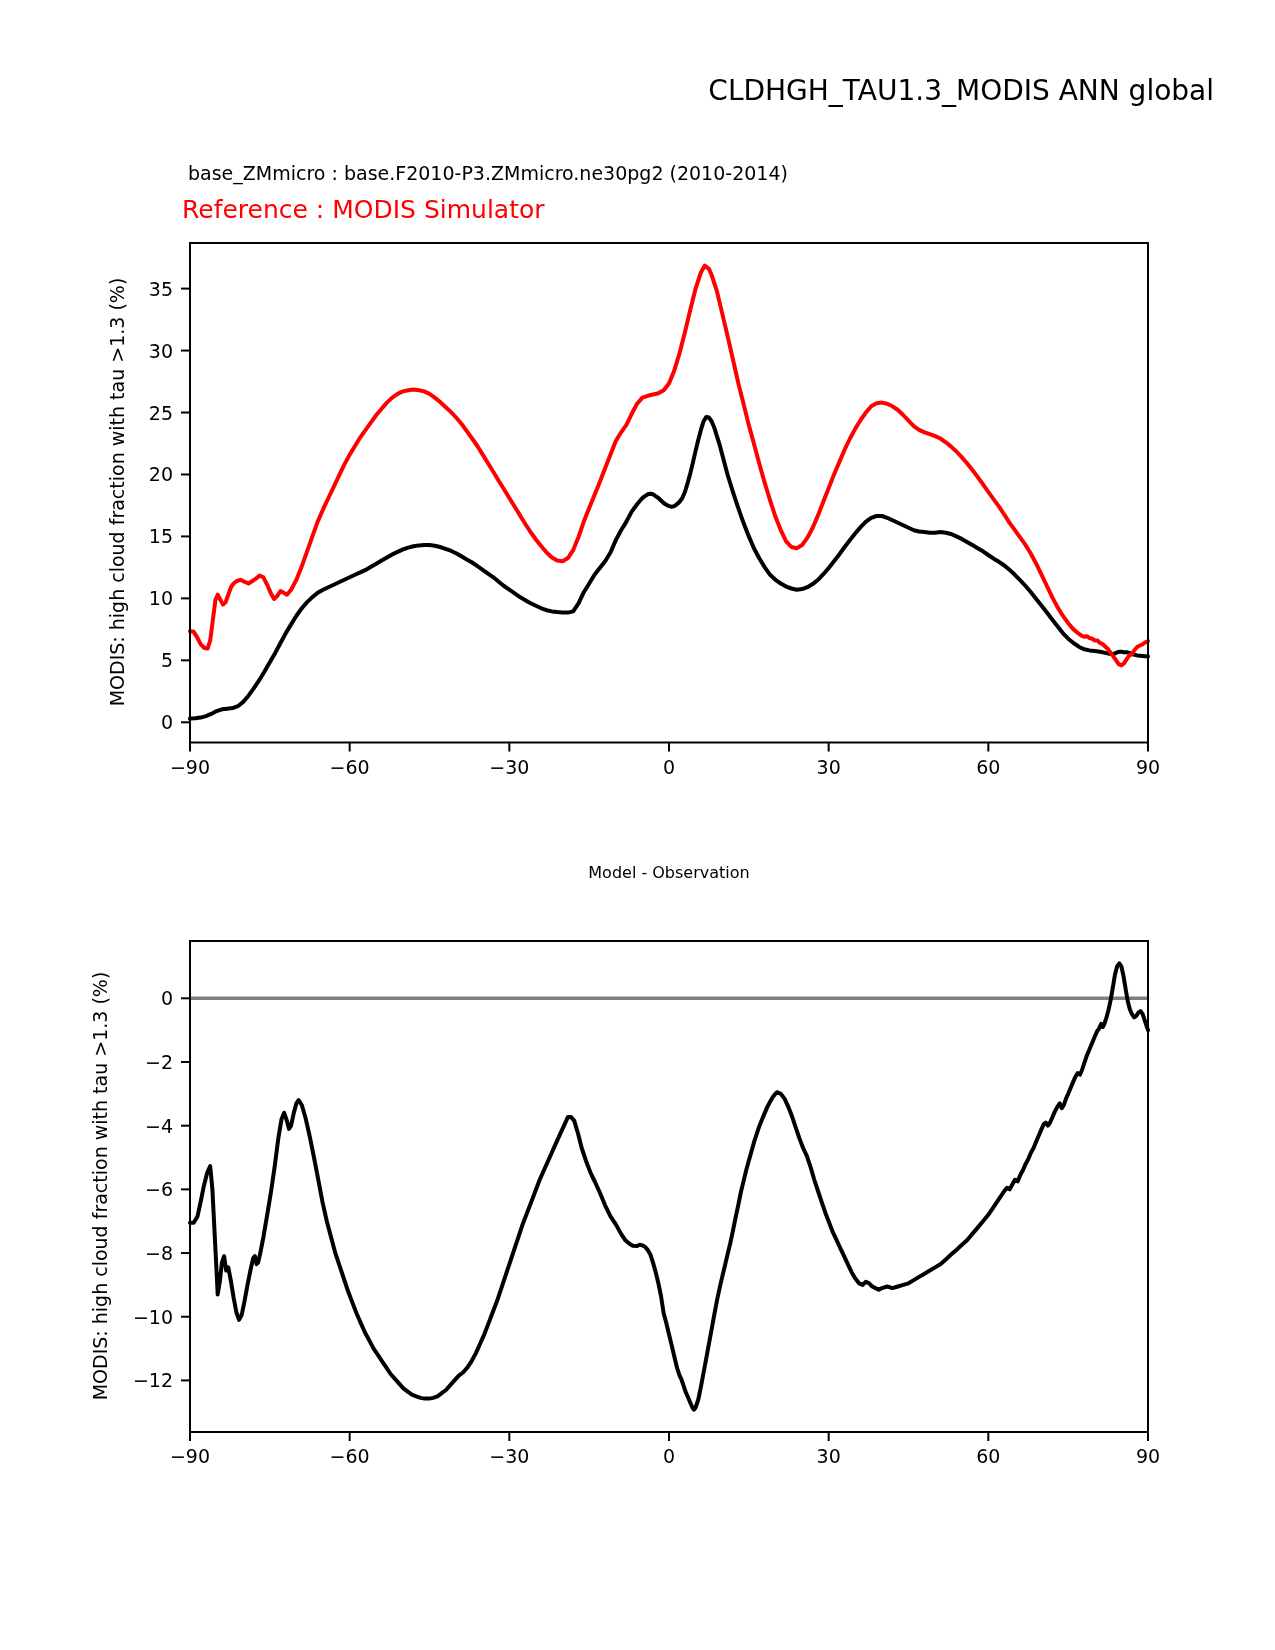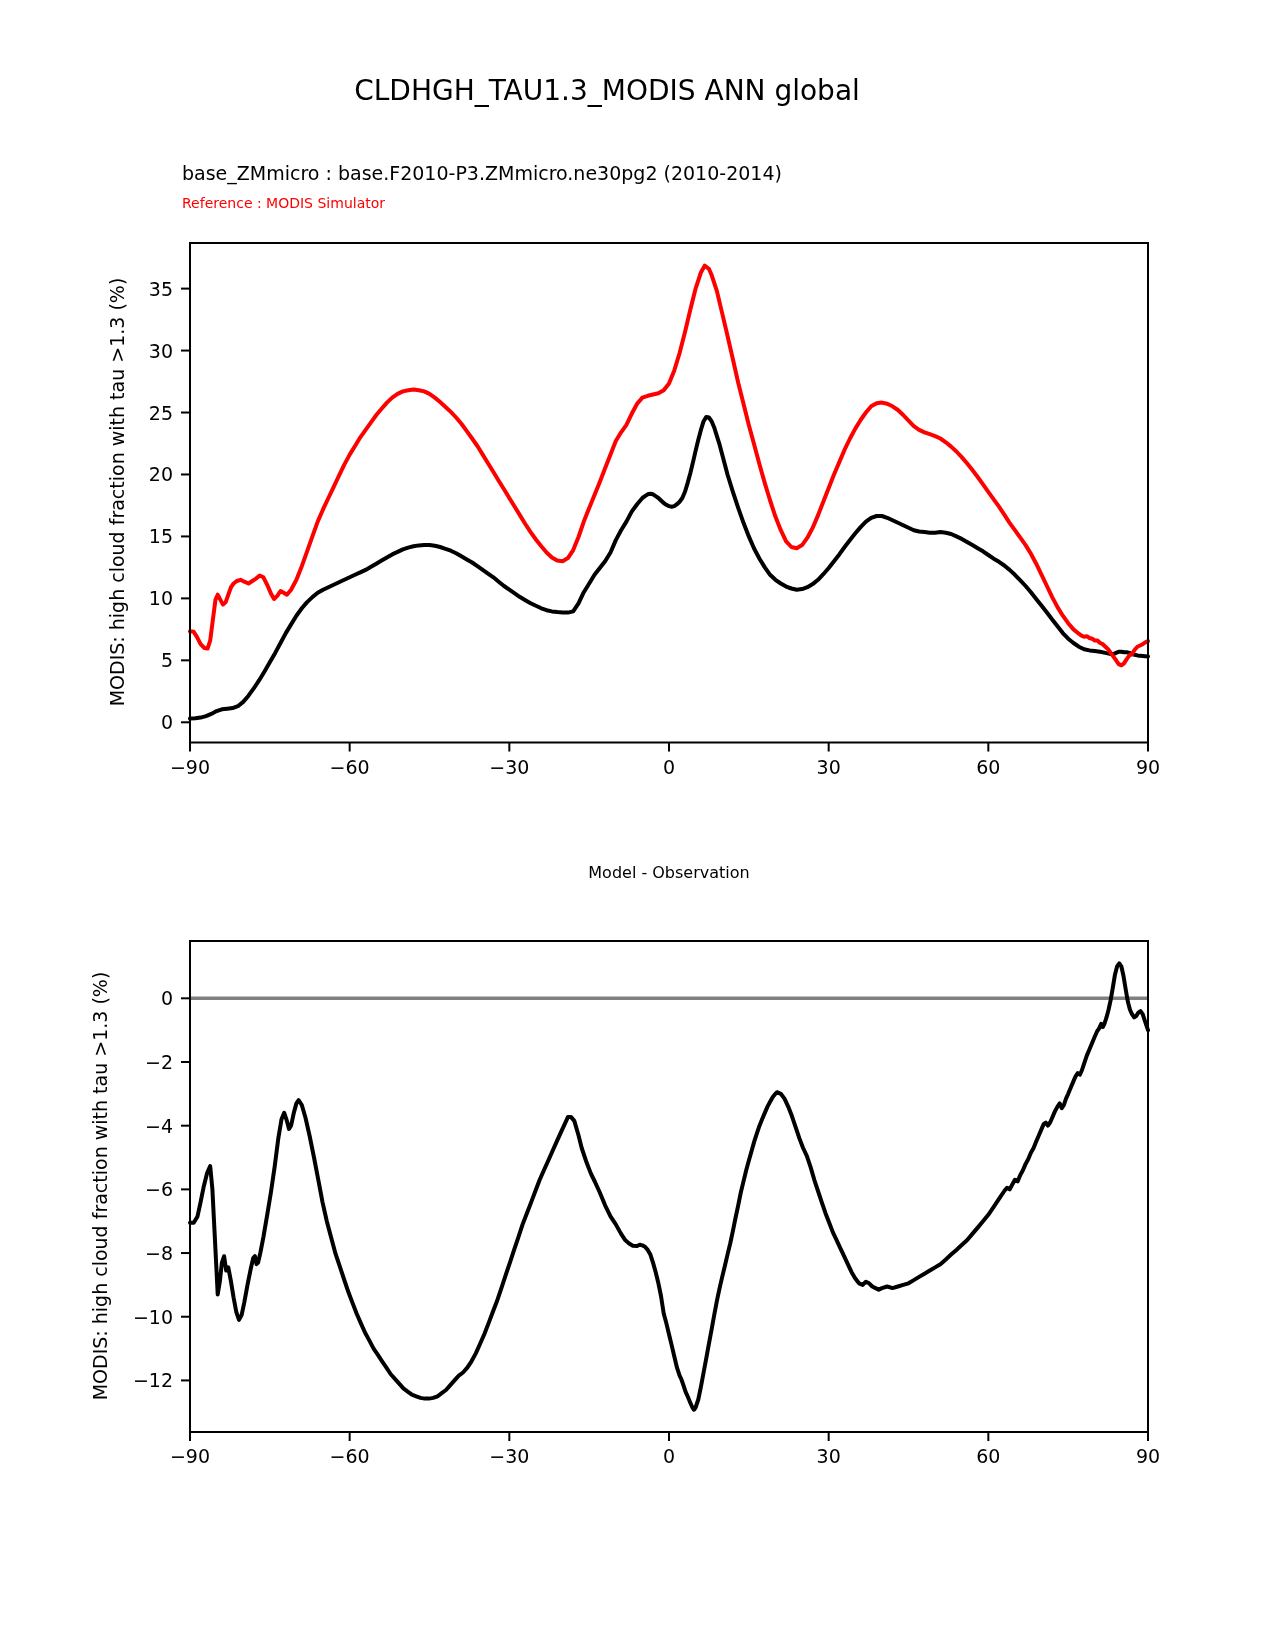--- a/index.html
+++ b/index.html
@@ -1,21 +1,21 @@
 <!DOCTYPE html>
 <html><head>
 <meta charset="utf-8">
 <style>
   html,body{margin:0;padding:0;background:#fff;}
   .figure{position:relative;width:1275px;height:1650px;background:#ffffff;
           font-family:"DejaVu Sans","Liberation Sans",sans-serif;color:#000;overflow:hidden;}
   .abs{position:absolute;white-space:nowrap;}
-  #main-title{left:0;top:74px;width:1214px;text-align:center;font-size:28px;}
-  #legend-model{left:182px;top:162px;font-size:19px;}
-  #legend-ref{left:182px;top:195px;font-size:14px;}
+  #main-title{left:0;top:74px;width:1214px;text-align:right;font-size:28px;}
+  #legend-model{left:188px;top:162px;font-size:19px;}
+  #legend-ref{left:182px;top:195px;font-size:25px;}
   #ylabel-top{left:117px;top:492px;transform:translate(-50%,-50%) rotate(-90deg);font-size:19px;}
   #ylabel-bottom{left:100px;top:1186px;transform:translate(-50%,-50%) rotate(-90deg);font-size:19px;}
   #diff-title{left:669px;top:872px;transform:translate(-50%,-50%);font-size:16px;}
   svg{position:absolute;left:0;top:0;}
   svg text{font-family:"DejaVu Sans","Liberation Sans",sans-serif;font-size:19px;fill:#000;}
 </style>
 </head>
 <body>
 
 <div class="figure">

